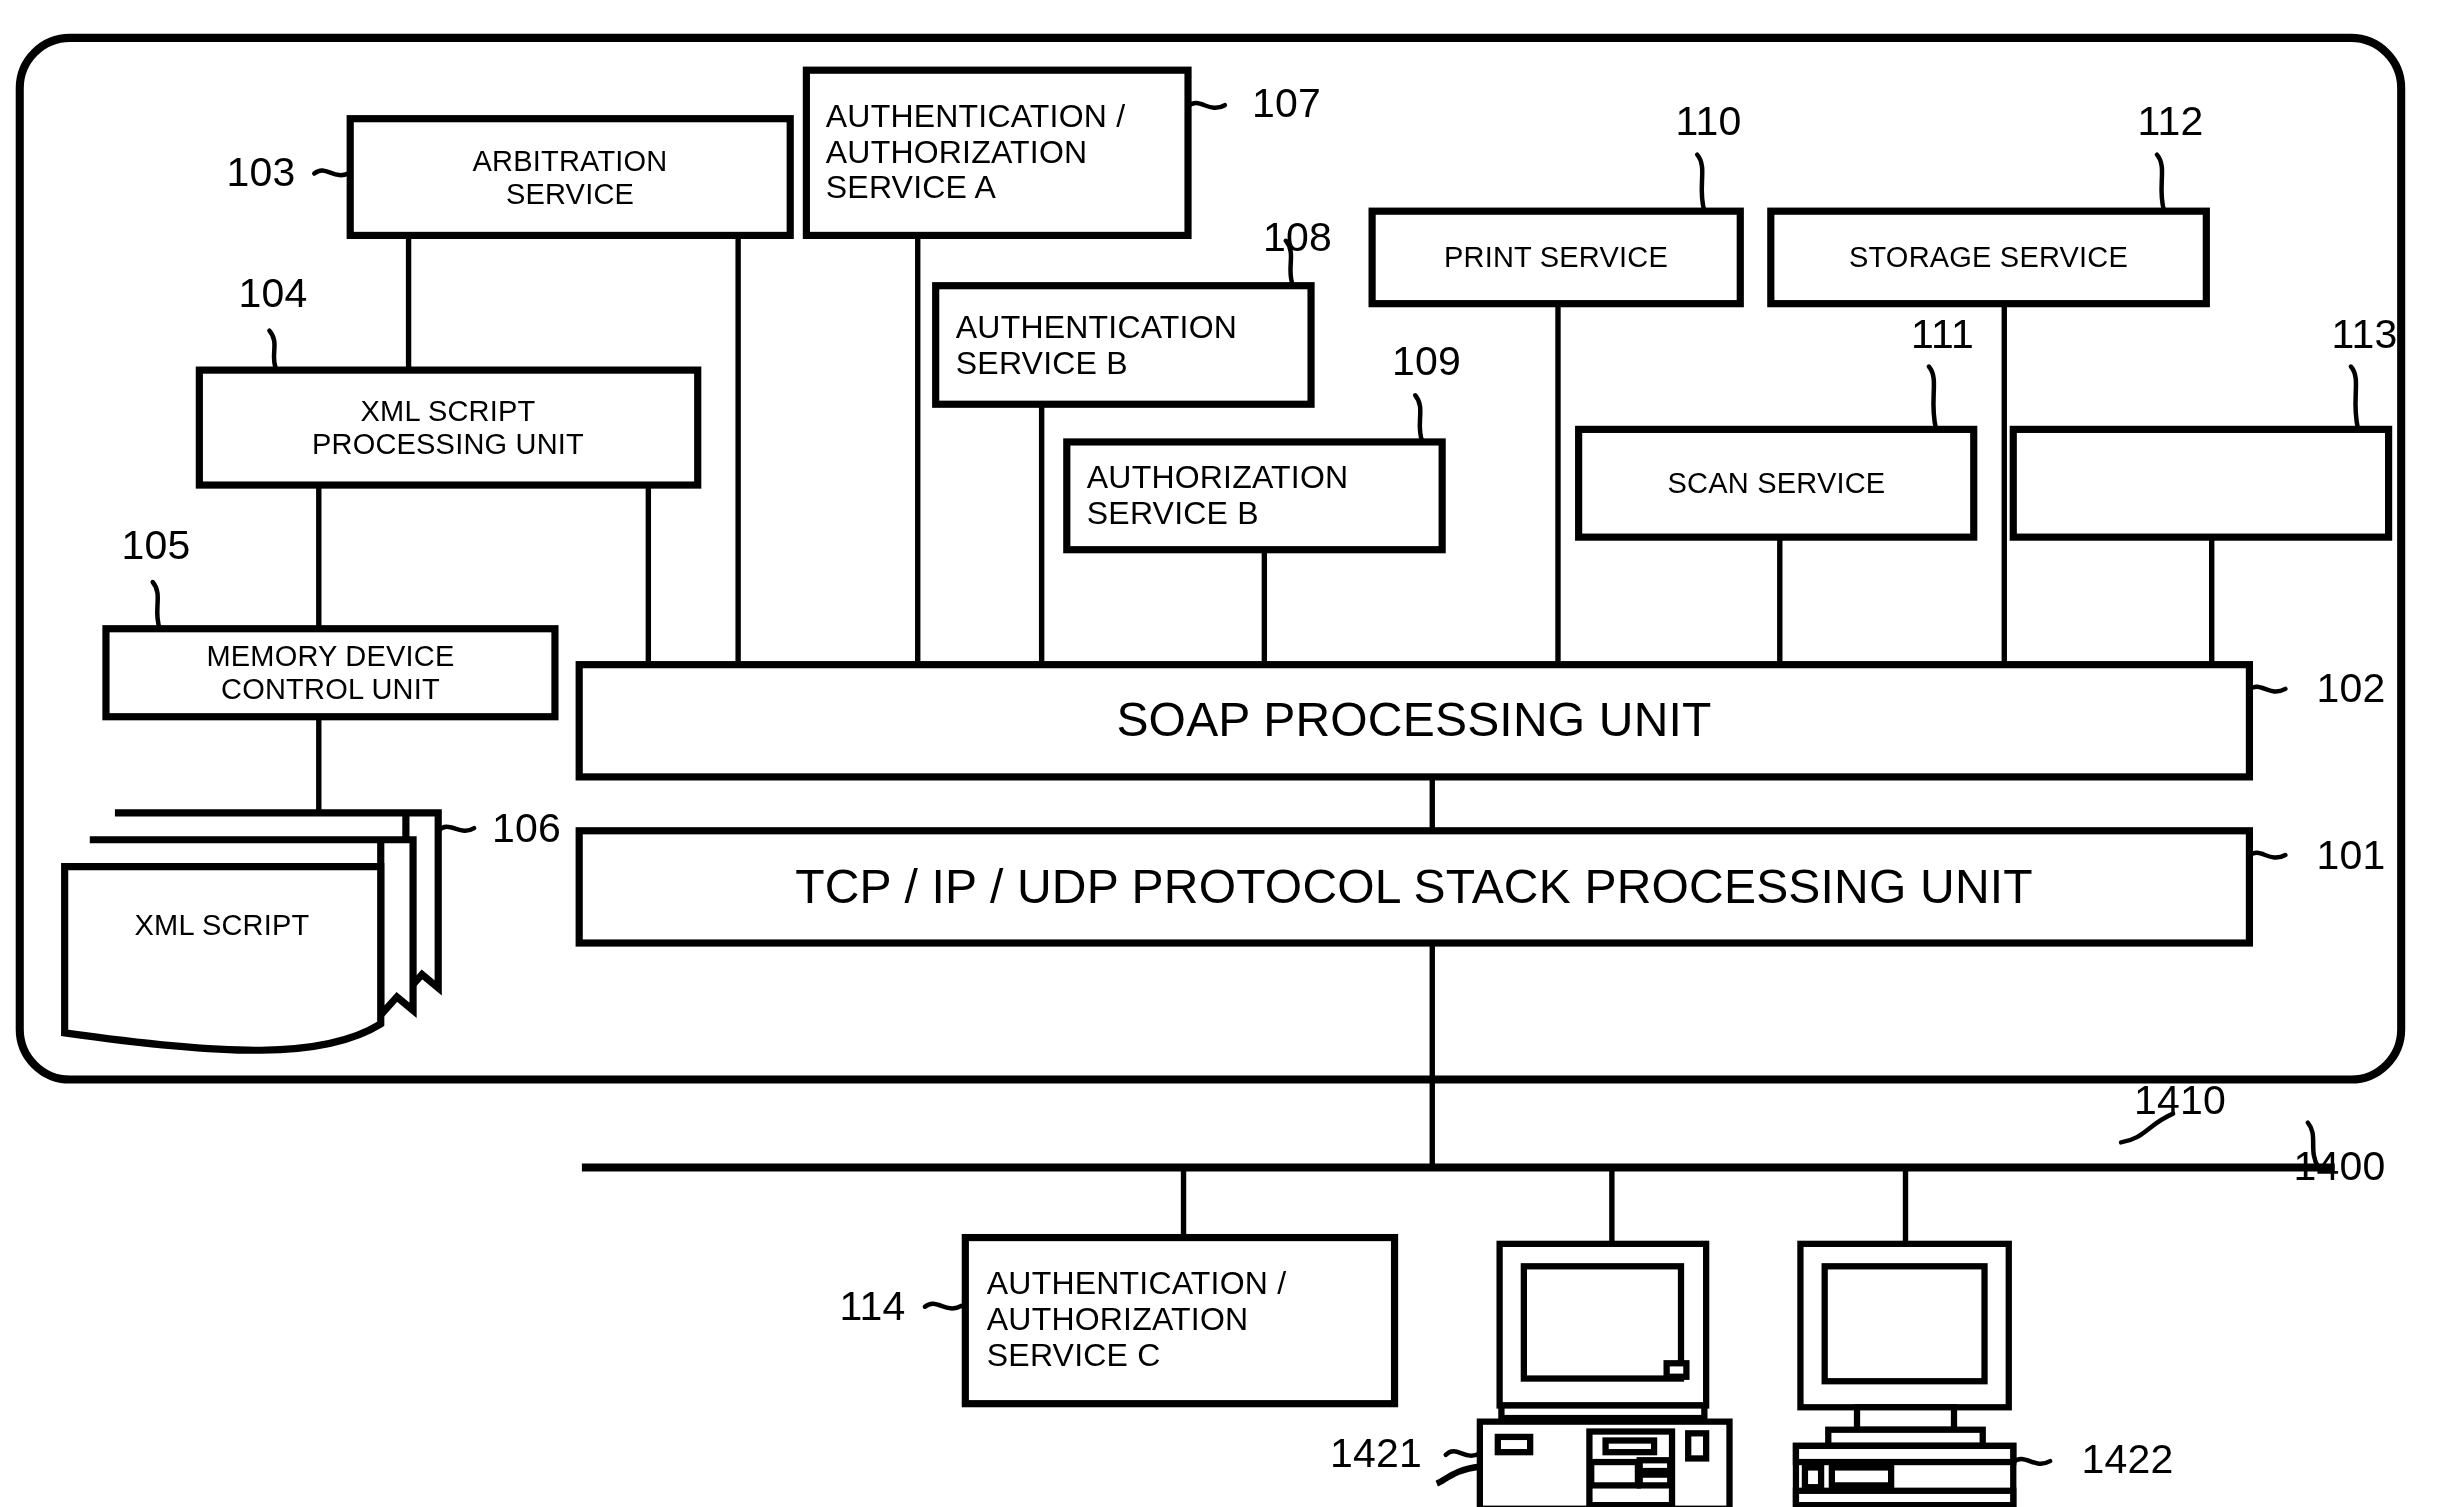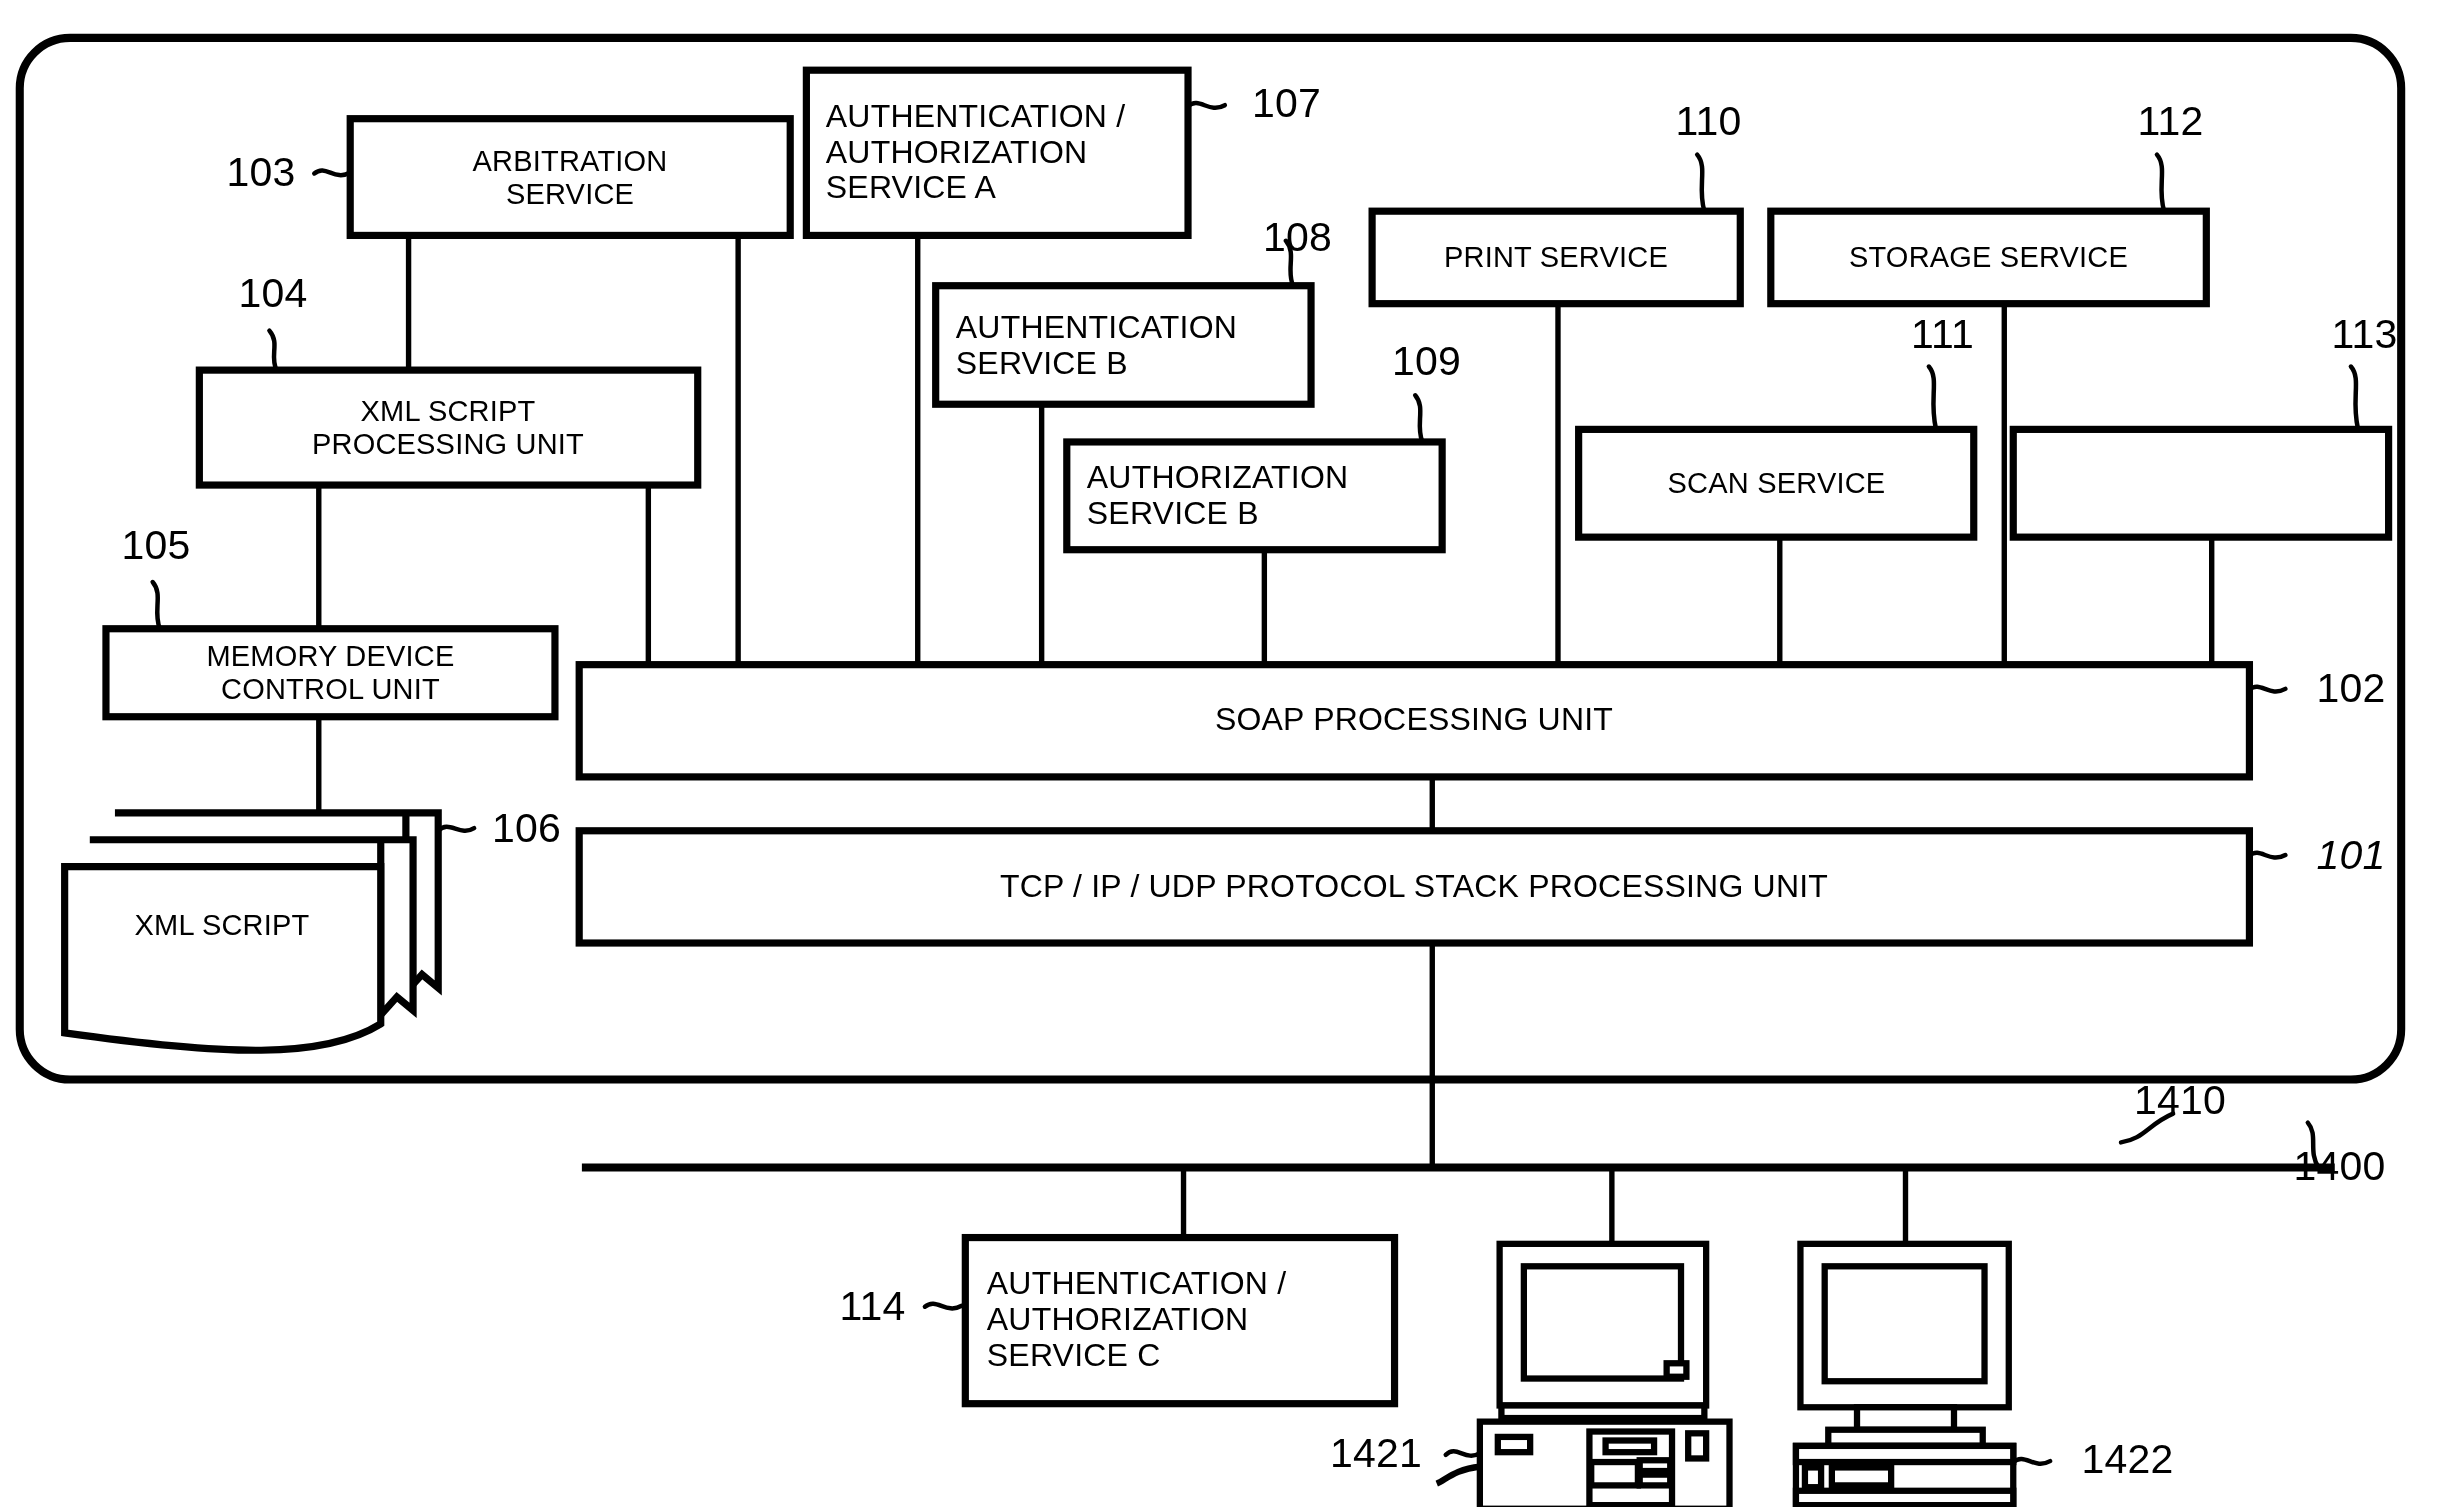--- a/index.html
+++ b/index.html
@@ -6,21 +6,21 @@
   body{width:2438px;height:1508px;position:relative;
        font-family:"Liberation Sans","DejaVu Sans",sans-serif;
        color:#000;overflow:hidden;}
   #stage{position:absolute;left:0;top:0;width:2438px;height:1508px;}
   svg{position:absolute;left:0;top:0;width:2438px;height:1508px;}
   .lbl{position:absolute;display:flex;align-items:center;justify-content:center;
        text-align:center;white-space:pre;line-height:1.12;letter-spacing:0.2px;}
   .boxtext{font-size:29px;}
   .boxtext.small{font-size:32px;}
   .ref{font-size:41px;font-weight:400;}
-  .barText{font-size:32px;}
+  .barText{font-size:48px;}
 </style>
 </head>
 <body>
 
 <div id="stage">
 
   <svg viewBox="0 0 2715 1679" xmlns="http://www.w3.org/2000/svg">
 
     <rect x="22" y="42" width="2652" height="1160" rx="56" ry="56" fill="none" stroke="#000" stroke-width="9"></rect>
 
@@ -191,21 +191,21 @@
   <div class="lbl ref" style="left:1884px;top:310px;width:117px;height:50px;">111</div>
 
   <div class="lbl ref" style="left:2112px;top:97px;width:117px;height:50px;">112</div>
 
   <div class="lbl ref" style="left:2306px;top:310px;width:117px;height:50px;">113</div>
 
   <div class="lbl ref" style="left:814px;top:1282px;width:117px;height:50px;">114</div>
 
   <div class="lbl ref" style="left:2288px;top:664px;width:126px;height:50px;">102</div>
 
-  <div class="lbl ref" style="left:2288px;top:831px;width:126px;height:50px;font-style:italic;">101</div>
+  <div class="lbl ref" style="left:2288px;top:831px;width:126px;height:50px;">101</div>
 
   <div class="lbl ref" style="left:2108px;top:1076px;width:144px;height:50px;">1410</div>
 
   <div class="lbl ref" style="left:2263px;top:1142px;width:153px;height:50px;">1400</div>
 
   <div class="lbl ref" style="left:1304px;top:1429px;width:144px;height:50px;">1421</div>
 
   <div class="lbl ref" style="left:2051px;top:1435px;width:153px;height:50px;">1422</div>
 
 </div>

